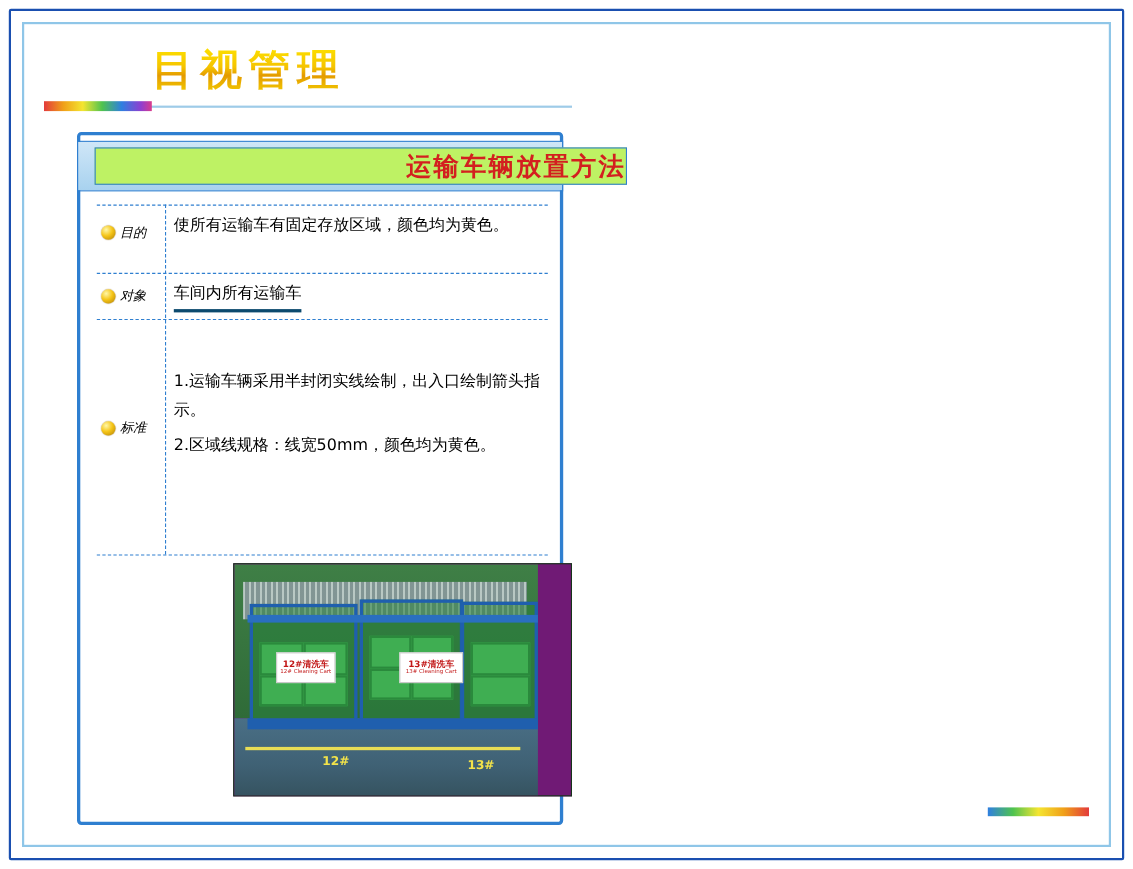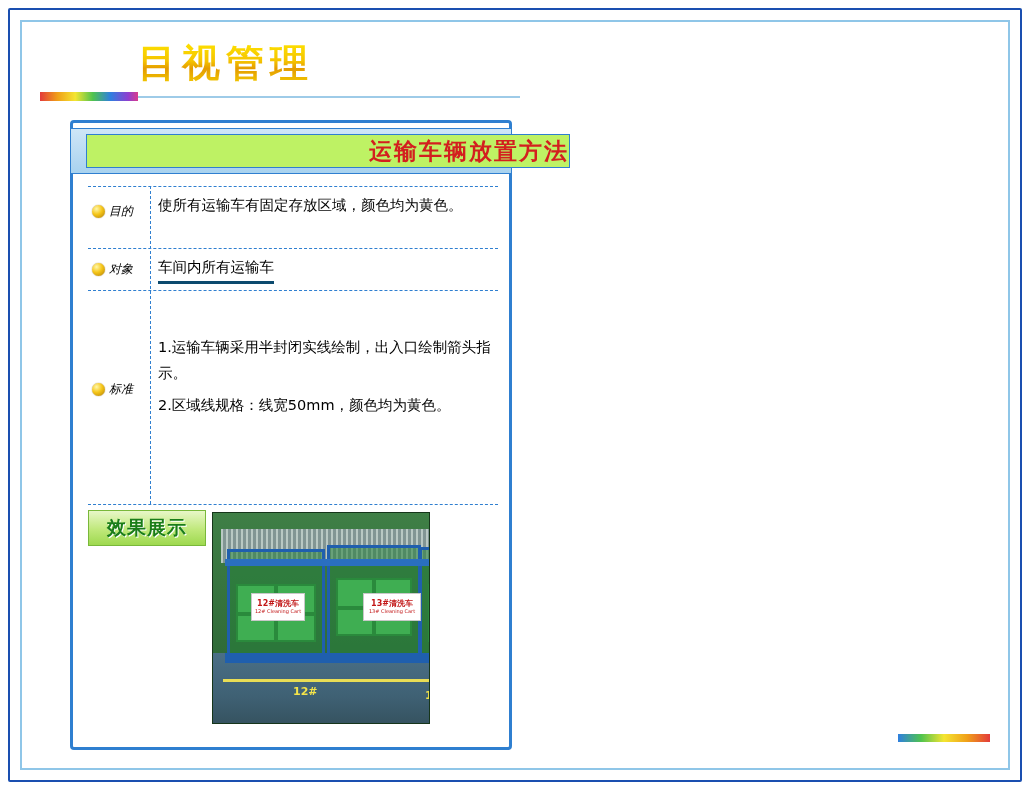--- a/index.html
+++ b/index.html
@@ -103,22 +103,22 @@
     background:linear-gradient(180deg,#e8f7c8 0%,#bfe87a 55%,#9ed94f 100%);
     border:1px solid #79b83a;box-sizing:border-box;
     display:flex;align-items:center;justify-content:center;
   }
   .badge-text{
     font-size:19px;font-weight:bold;color:#1a7d1a;letter-spacing:1px;
     text-shadow:1px 1px 0 #ffffff;
   }
   
   .photo{
-    position:absolute;left:212px;top:512px;width:218px;height:212px;
-    background:#404040;overflow:hidden;border:1px solid #16351a;box-sizing:border-box;
+    position:absolute;left:212px;top:512px;width:308px;height:212px;
+    background:#701a75;overflow:hidden;border:1px solid #16351a;box-sizing:border-box;
   }
   .ph-floor{position:absolute;left:0;top:140px;width:276px;height:72px;background:linear-gradient(180deg,#4a6f86 0%,#3f6174 60%,#35525f 100%);}
   .ph-wall{position:absolute;left:0;top:0;width:276px;height:140px;background:linear-gradient(180deg,#3f7f46 0%,#2f6b38 100%);}
   .ph-rack{position:absolute;left:6px;top:22px;width:264px;height:124px;}
   .ph-cart{position:absolute;border:3px solid #1f5fae;background:rgba(40,130,60,.55);}
   .ph-cart.c1{left:8px;top:14px;width:92px;height:104px;}
   .ph-cart.c2{left:108px;top:10px;width:88px;height:108px;}
   .ph-cart.c3{left:200px;top:12px;width:64px;height:106px;}
   .ph-green{position:absolute;background:#3fae52;border:2px solid #2a8a3c;}
   .ph-shelf{position:absolute;left:6px;top:118px;width:264px;height:10px;background:#1f5fae;}
@@ -181,23 +181,20 @@
     <div class="lbl" style="top:192px;height:22px;">
       <span class="bullet"></span>
       <span class="lbl-text">标准</span>
     </div>
     <div class="cell" style="top:148px;">1.运输车辆采用半封闭实线绘制，出入口绘制箭头指示。</div>
     <div class="cell" style="top:206px;">2.区域线规格：线宽50mm，颜色均为黄色。</div>
 
     <div class="dash" style="top:318px;"></div>
   </div>
 
-  <div class="badge">
-    <span class="badge-text">效果展示</span>
-  </div>
 
   <div class="photo">
     <div class="ph-wall"></div>
     <div class="ph-floor"></div>
     <div class="ph-poles"></div>
     <div class="ph-rack">
       <div class="ph-cart c1">
         <div class="ph-green" style="left:6px;top:32px;width:36px;height:26px;"></div>
         <div class="ph-green" style="left:46px;top:32px;width:36px;height:26px;"></div>
         <div class="ph-green" style="left:6px;top:62px;width:36px;height:24px;"></div>

